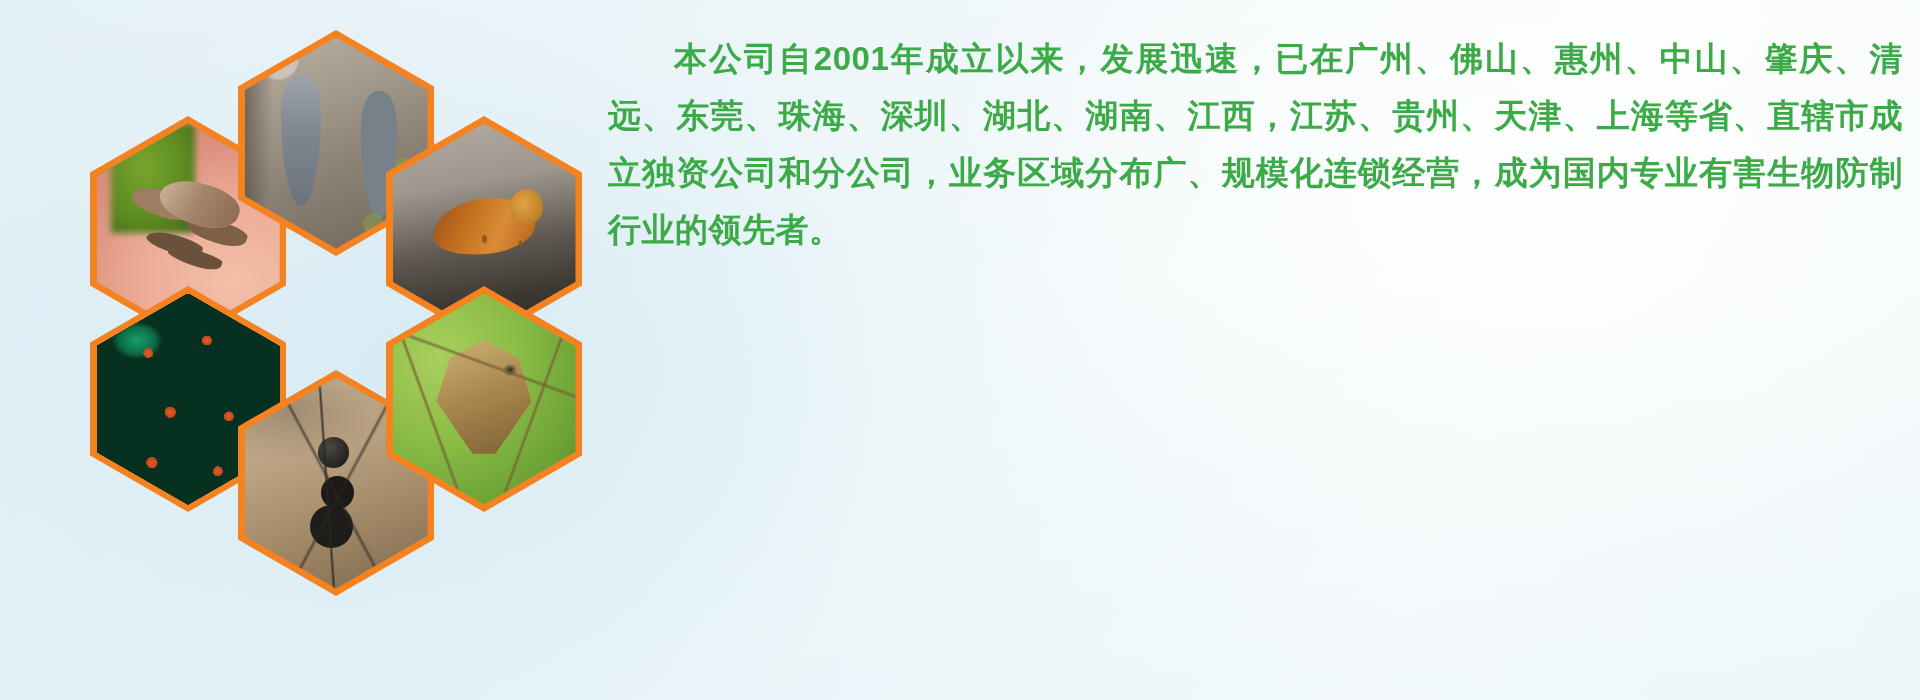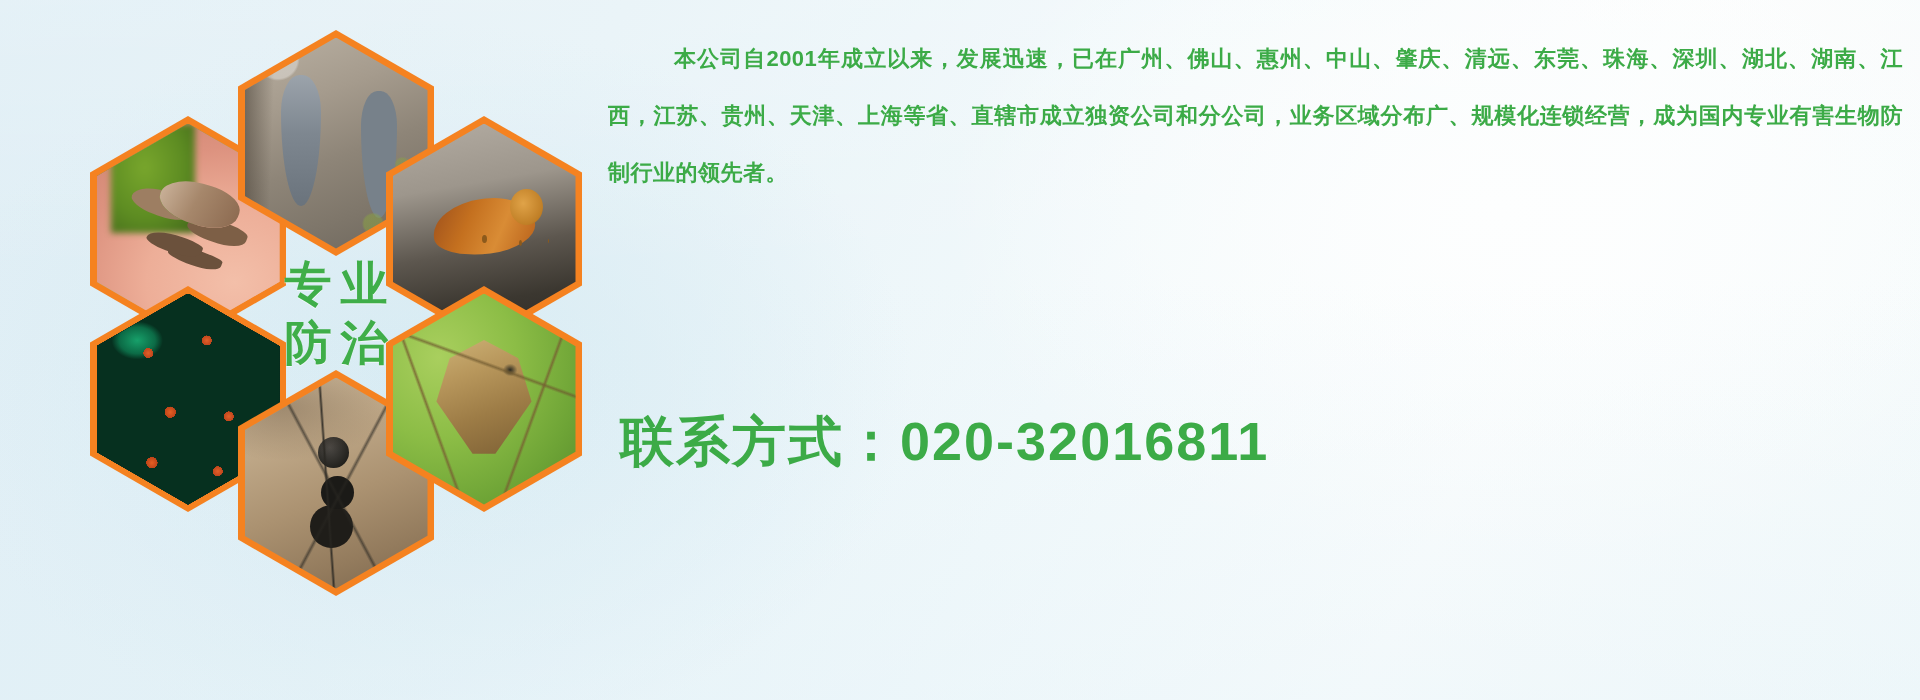--- a/index.html
+++ b/index.html
@@ -249,21 +249,21 @@
 
   
   .copy {
     position: absolute;
     left: 608px;
     top: 30px;
     width: 1300px;
   }
   .paragraph {
     color: #3cab47;
-    font-size: 22px;
+    font-size: 33px;
     line-height: 57px;
     font-weight: 600;
     text-indent: 66px;
     letter-spacing: 0.5px;
     width: 1295px;
     text-align: justify;
     text-justify: inter-character;
   }
 
   .contact {
@@ -320,27 +320,22 @@
         <div class="hex-art art-ant"></div>
       </div>
     </div>
 
     <div class="hex hex-br">
       <div class="hex-inner">
         <div class="hex-art art-bug"></div>
       </div>
     </div>
 
-    <div class="hex-center">
-      <div class="center-word">专业</div>
-      <div class="center-word">防治</div>
-    </div>
   </div>
 
   <div class="copy">
     <p class="paragraph">本公司自2001年成立以来，发展迅速，已在广州、佛山、惠州、中山、肇庆、清远、东莞、珠海、深圳、湖北、湖南、江西，江苏、贵州、天津、上海等省、直辖市成立独资公司和分公司，业务区域分布广、规模化连锁经营，成为国内专业有害生物防制行业的领先者。</p>
   </div>
 
   <div class="contact">
-    <div class="contact-line phone-1">联系方式：020-32016811</div>
   </div>
 
 </div>
 
 </body></html>

